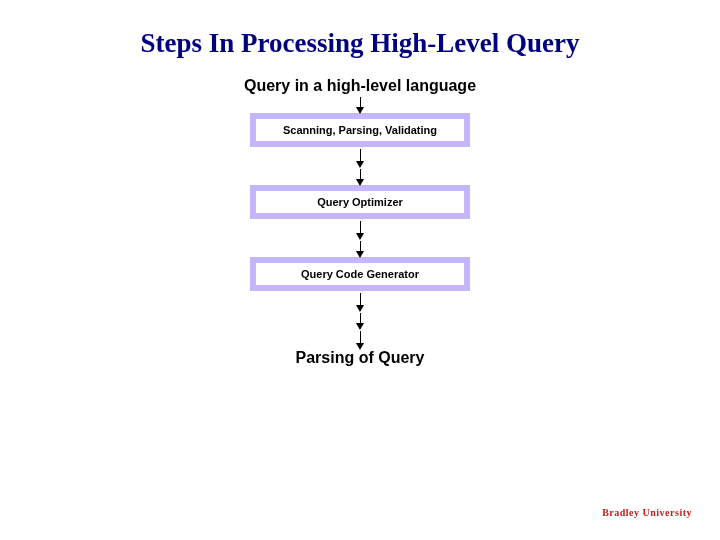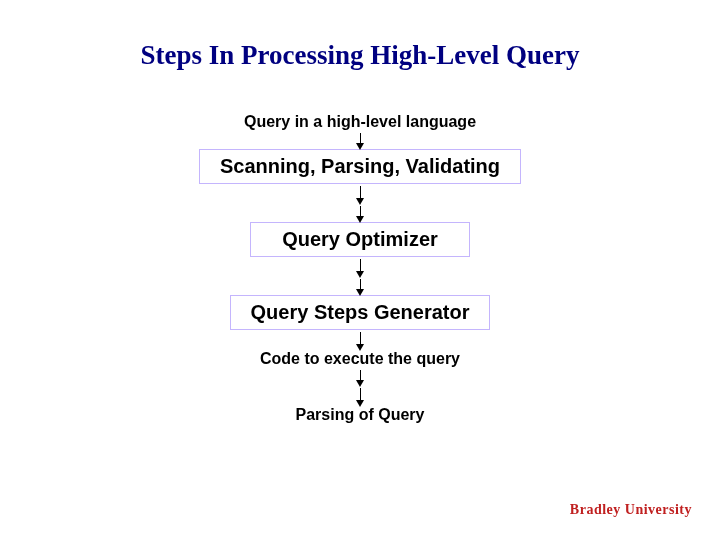--- a/index.html
+++ b/index.html
@@ -10,40 +10,40 @@
     font-family: Arial, Helvetica, sans-serif;
     background: #fff;
     position: relative;
   }
   .title {
     font-family: "Times New Roman", Times, serif;
     font-weight: bold;
     font-size: 27px;
     color: #000080;
     text-align: center;
-    padding-top: 40px;
+    padding-top: 28px;
   }
   .flow {
-    margin-top: 42px;
+    margin-top: 18px;
     display: flex;
     flex-direction: column;
     align-items: center;
   }
   .label {
     font-size: 16px;
     font-weight: bold;
     color: #000;
     text-align: center;
   }
   .box {
-    border: 1px solid #c4b5fd;
+    border: 6px solid #c4b5fd;
     padding: 5px 20px;
     min-width: 220px;
     text-align: center;
-    font-size: 20px;
+    font-size: 11px;
     font-weight: bold;
     box-sizing: border-box;
   }
   .arrow {
     width: 1px;
     position: relative;
     margin: 2px 0 4px 0;
   }
   .arrow .shaft {
     width: 1px;
@@ -61,21 +61,21 @@
     bottom: -5px;
   }
   .arrow-short .shaft { height: 12px; }
   .arrow-med   .shaft { height: 14px; }
   .footer {
     position: absolute;
     right: 28px;
     bottom: 22px;
     font-family: "Times New Roman", Times, serif;
     font-weight: bold;
-    font-size: 14px;
+    font-size: 10px;
     color: #c02020;
     letter-spacing: 0.5px;
   }
 </style>
 </head>
 <body>
 
 <div class="title">Steps In Processing High-Level Query</div>
 
 <div class="flow">
@@ -101,27 +101,26 @@
   <div class="arrow arrow-med">
       <div class="shaft"></div>
       <div class="head"></div>
     </div>
 
   <div class="arrow arrow-short">
       <div class="shaft"></div>
       <div class="head"></div>
     </div>
 
-  <div class="box">Query Steps Generator</div>
+  <div class="box">Query Code Generator</div>
   <div class="arrow arrow-med">
       <div class="shaft"></div>
       <div class="head"></div>
     </div>
 
-  <div class="label">Code to execute the query</div>
   <div class="arrow arrow-short">
       <div class="shaft"></div>
       <div class="head"></div>
     </div>
 
   <div class="arrow arrow-med">
       <div class="shaft"></div>
       <div class="head"></div>
     </div>
 

